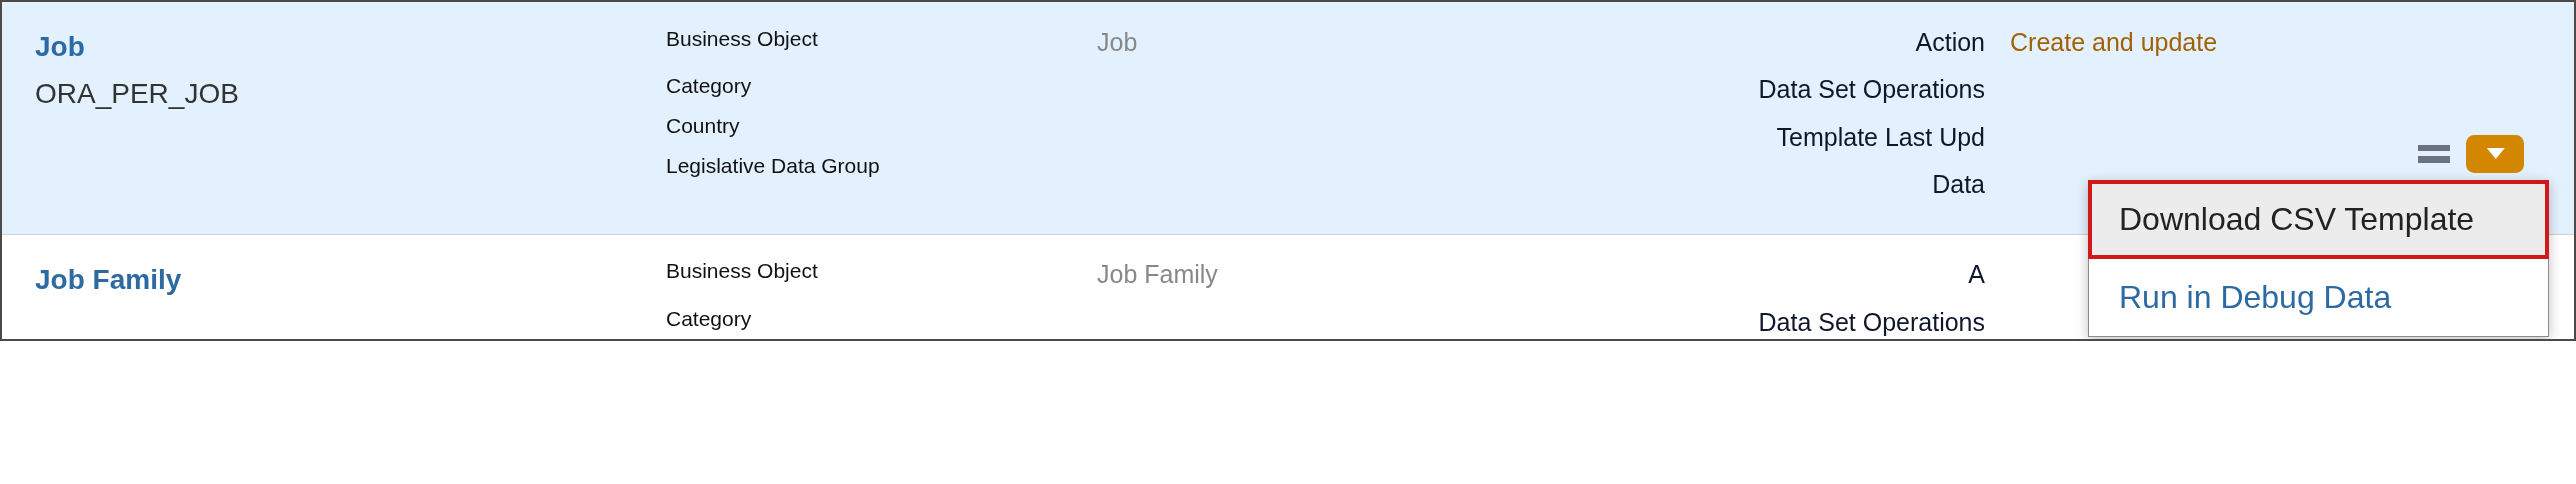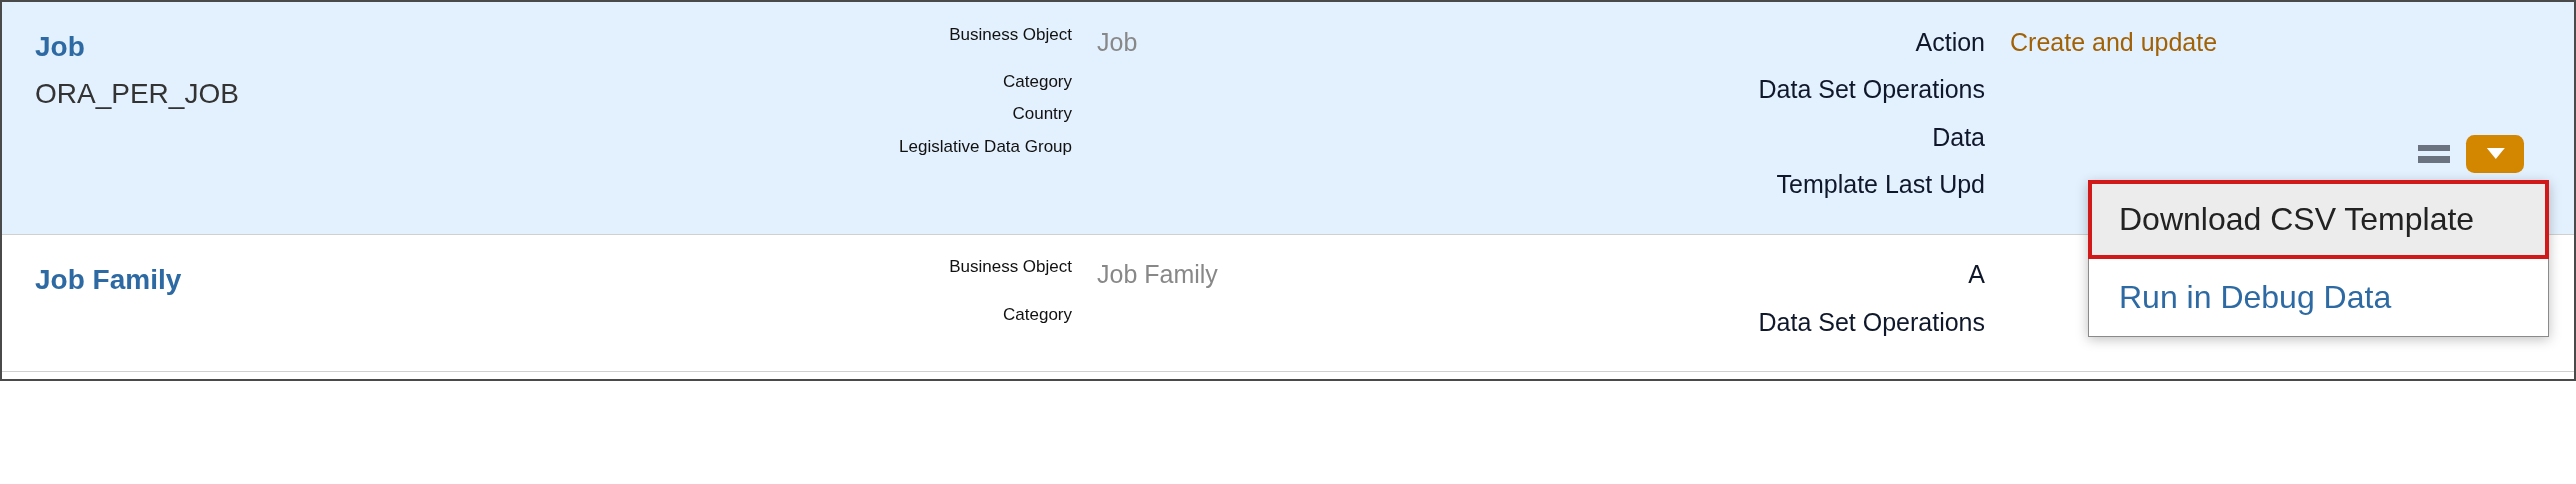--- a/index.html
+++ b/index.html
@@ -1,30 +1,30 @@
 <!DOCTYPE html>
 <html><head>
 <meta charset="utf-8">
 <style>
   * { box-sizing: border-box; margin: 0; padding: 0; }
   html, body { width: 2576px; height: 485px; font-family: Arial, Helvetica, sans-serif; font-size: 25px; color: #333; background: #fff; }
-  .frame { width: 2576px; height: 381px; border: 2.5px solid #4a4a4a; position: relative; overflow: hidden; }
+  .frame { width: 2576px; height: 341px; border: 2.5px solid #4a4a4a; position: relative; overflow: hidden; }
 
   .row { width: 100%; padding: 16.6px 33px 25px 33px; display: flex; align-items: flex-start; border-bottom: 0.8px solid #d0d0d0; }
   .row.selected { background: #e3f0fd; }
 
   .col-left   { width: 631px;  flex: 0 0 631px;  padding-top: 12.4px; }
   .col-mid    { width: 996px; flex: 0 0 996px; }
   .col-right  { flex: 1 1 auto; position: relative; }
 
   .obj-name  { color: #2d6aa3; font-size: 28px; font-weight: 600; margin-bottom: 15px; cursor: pointer; }
   .obj-code  { color: #333;    font-size: 28px; }
 
   .field-line { display: flex; line-height: 1.9; }
-  .field-label { flex: 0 0 431px; text-align: right; color: #111; font-size: 17px; padding-right: 25px; white-space: nowrap; }
+  .field-label { flex: 0 0 431px; text-align: left; color: #111; font-size: 21px; padding-right: 25px; white-space: nowrap; }
   .field-value { flex: 1 1 auto; color: #888; font-size: 25px; }
 
   .right-line { display: flex; line-height: 1.9; }
   .right-label { flex: 0 0 348px; text-align: right; color: #0f172a; font-size: 25px; padding-right: 25px; white-space: nowrap; }
   .right-value { flex: 1 1 auto; color: #a16207; font-size: 25px; }
 
   .row-actions { position: absolute; right: 16.6px; top: 116px; display: flex; align-items: center; gap: 16.6px; }
   .list-icon { display: inline-block; width: 31.5px; }
   .list-icon span { display: block; height: 6.6px; background: #6b7280; margin-bottom: 5px; }
   .list-icon span:last-child { margin-bottom: 0; }
@@ -68,25 +68,25 @@
     <div class="col-right">
       <div class="right-line">
         <div class="right-label">Action</div>
         <div class="right-value">Create and update</div>
       </div>
       <div class="right-line">
         <div class="right-label">Data Set Operations</div>
         <div class="right-value"></div>
       </div>
       <div class="right-line">
-        <div class="right-label">Data</div>
+        <div class="right-label">Template Last Upd</div>
         <div class="right-value"></div>
       </div>
       <div class="right-line">
-        <div class="right-label">Template Last Upd</div>
+        <div class="right-label">Data</div>
         <div class="right-value"></div>
       </div>
 
       <div class="row-actions">
         <span class="list-icon">
           <span></span>
             <span></span>
         </span>
         <span class="drop-btn">
           <svg viewBox="0 0 24 16">

